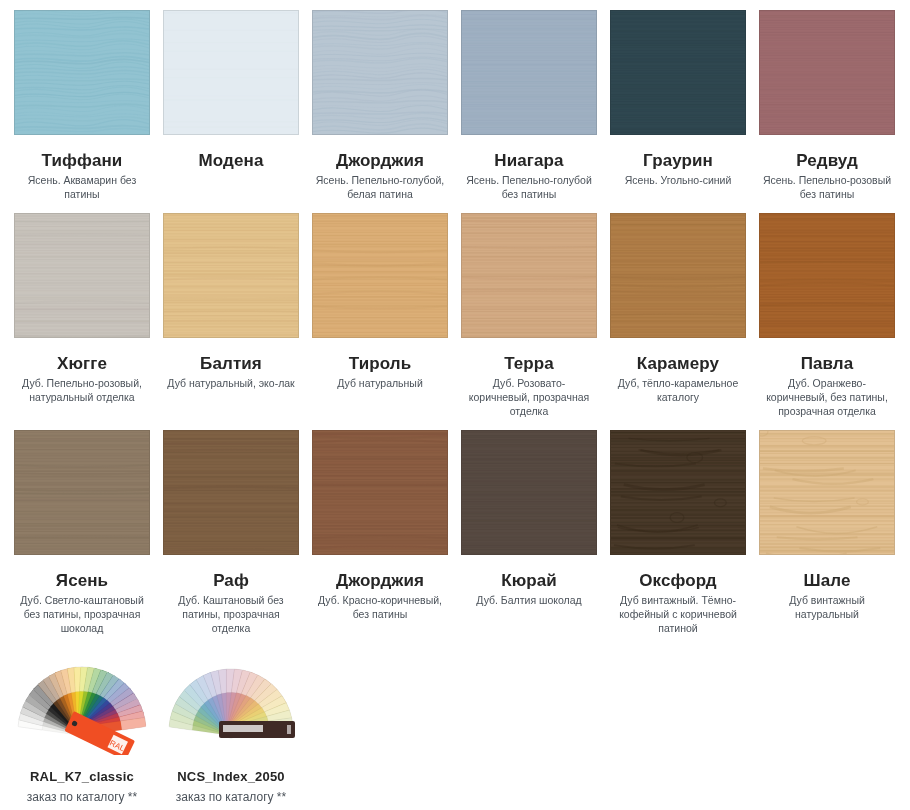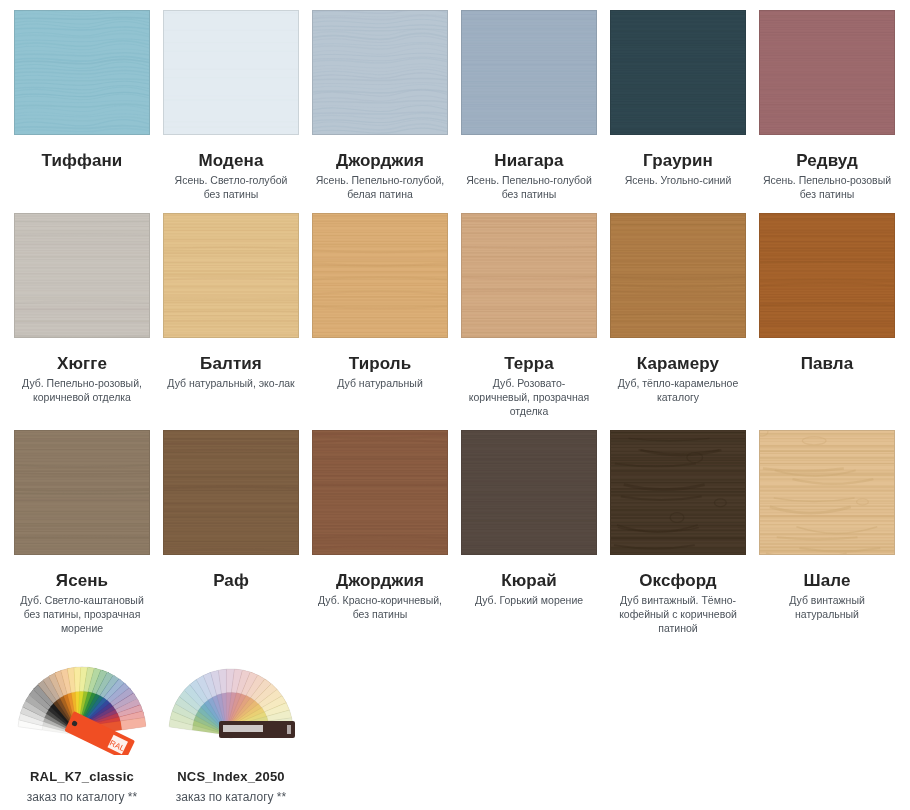--- a/index.html
+++ b/index.html
@@ -135,38 +135,38 @@
           <path d="M0 100.4 C 30 93.9, 61 106.9, 84 100.4 S 120 95.8, 136 100.4" fill="none" stroke="#7fb6c6" stroke-width="0.73" opacity="0.33"></path>
           <path d="M0 104.4 C 30 98.4, 61 110.5, 84 104.4 S 120 100.2, 136 104.4" fill="none" stroke="#7fb6c6" stroke-width="0.80" opacity="0.23"></path>
           <path d="M0 106.7 C 30 103.4, 61 110.0, 84 106.7 S 120 104.4, 136 106.7" fill="none" stroke="#7fb6c6" stroke-width="0.82" opacity="0.25"></path>
           <path d="M0 110.5 C 30 105.9, 61 115.0, 84 110.5 S 120 107.3, 136 110.5" fill="none" stroke="#7fb6c6" stroke-width="1.37" opacity="0.22"></path>
           <path d="M0 114.8 C 30 107.8, 61 121.8, 84 114.8 S 120 109.9, 136 114.8" fill="none" stroke="#7fb6c6" stroke-width="1.31" opacity="0.34"></path>
           <path d="M0 118.5 C 30 115.5, 61 121.6, 84 118.5 S 120 116.4, 136 118.5" fill="none" stroke="#7fb6c6" stroke-width="1.64" opacity="0.37"></path>
           <path d="M0 121.7 C 30 118.2, 61 125.2, 84 121.7 S 120 119.2, 136 121.7" fill="none" stroke="#7fb6c6" stroke-width="1.36" opacity="0.20"></path>
         </svg>
       </div>
       <div class="swatch-title">Тиффани</div>
+      <div class="swatch-desc">Ясень. Аквамарин без патины</div>
     </div>
     <div class="swatch-card r1">
       <div class="swatch-chip" style="background: rgb(227, 235, 241);">
         <svg class="grain" xmlns="http://www.w3.org/2000/svg" viewBox="0 0 136 125" preserveAspectRatio="none" width="100%" height="100%">
           <rect x="0" y="1.5" width="136" height="1.23" fill="#d6e2ea" opacity="0.18"></rect>
           <rect x="0" y="18.9" width="136" height="1.41" fill="#d6e2ea" opacity="0.18"></rect>
           <rect x="0" y="31.9" width="136" height="0.86" fill="#d6e2ea" opacity="0.18"></rect>
           <rect x="0" y="40.3" width="136" height="0.93" fill="#d6e2ea" opacity="0.18"></rect>
           <rect x="0" y="58.6" width="136" height="1.37" fill="#d6e2ea" opacity="0.18"></rect>
           <rect x="0" y="67.4" width="136" height="0.79" fill="#d6e2ea" opacity="0.18"></rect>
           <rect x="0" y="85.9" width="136" height="0.74" fill="#d6e2ea" opacity="0.18"></rect>
           <rect x="0" y="89.8" width="136" height="1.55" fill="#d6e2ea" opacity="0.18"></rect>
           <rect x="0" y="112.5" width="136" height="0.70" fill="#d6e2ea" opacity="0.18"></rect>
           <rect x="0" y="117.6" width="136" height="0.98" fill="#d6e2ea" opacity="0.18"></rect>
         </svg>
       </div>
       <div class="swatch-title">Модена</div>
-      <div class="swatch-desc">Ясень. Светло-голубой без патины</div>
     </div>
     <div class="swatch-card r1">
       <div class="swatch-chip" style="background: rgb(184, 198, 210);">
         <svg class="grain" xmlns="http://www.w3.org/2000/svg" viewBox="0 0 136 125" preserveAspectRatio="none" width="100%" height="100%">
           <path d="M0 1.2 C 30 -3.3, 61 5.6, 84 1.2 S 120 -2.0, 136 1.2" fill="none" stroke="#a8b9c8" stroke-width="1.54" opacity="0.38"></path>
           <path d="M0 5.2 C 30 2.8, 61 7.7, 84 5.2 S 120 3.5, 136 5.2" fill="none" stroke="#a8b9c8" stroke-width="0.71" opacity="0.36"></path>
           <path d="M0 7.6 C 30 2.9, 61 12.3, 84 7.6 S 120 4.3, 136 7.6" fill="none" stroke="#a8b9c8" stroke-width="1.68" opacity="0.32"></path>
           <path d="M0 11.6 C 30 6.7, 61 16.5, 84 11.6 S 120 8.2, 136 11.6" fill="none" stroke="#a8b9c8" stroke-width="0.91" opacity="0.47"></path>
           <path d="M0 16.1 C 30 12.9, 61 19.3, 84 16.1 S 120 13.9, 136 16.1" fill="none" stroke="#a8b9c8" stroke-width="1.34" opacity="0.48"></path>
           <path d="M0 19.6 C 30 17.4, 61 21.8, 84 19.6 S 120 18.0, 136 19.6" fill="none" stroke="#a8b9c8" stroke-width="1.19" opacity="0.49"></path>
@@ -418,21 +418,21 @@
           <rect x="0" y="120.1" width="136" height="1.96" fill="#bab4ac" opacity="0.24"></rect>
           <rect x="0" y="123.0" width="136" height="1.81" fill="#bab4ac" opacity="0.42"></rect>
           <path d="M0 7.7 Q 68 9.1, 136 7.7" fill="none" stroke="#bab4ac" stroke-width="2" opacity="0.3"></path>
           <path d="M0 21.4 Q 68 19.3, 136 21.4" fill="none" stroke="#bab4ac" stroke-width="2" opacity="0.3"></path>
           <path d="M0 90.5 Q 68 87.0, 136 90.5" fill="none" stroke="#bab4ac" stroke-width="2" opacity="0.3"></path>
           <path d="M0 96.2 Q 68 96.5, 136 96.2" fill="none" stroke="#bab4ac" stroke-width="2" opacity="0.3"></path>
           <path d="M0 123.4 Q 68 127.5, 136 123.4" fill="none" stroke="#bab4ac" stroke-width="2" opacity="0.3"></path>
         </svg>
       </div>
       <div class="swatch-title">Хюгге</div>
-      <div class="swatch-desc">Дуб. Пепельно-розовый, коричневой отделка</div>
+      <div class="swatch-desc">Дуб. Пепельно-розовый, натуральный отделка</div>
     </div>
     <div class="swatch-card r2">
       <div class="swatch-chip" style="background: rgb(227, 195, 141);">
         <svg class="grain" xmlns="http://www.w3.org/2000/svg" viewBox="0 0 136 125" preserveAspectRatio="none" width="100%" height="100%">
           <rect x="0" y="0.3" width="136" height="1.76" fill="#d4b079" opacity="0.40"></rect>
           <rect x="0" y="3.8" width="136" height="1.10" fill="#d4b079" opacity="0.27"></rect>
           <rect x="0" y="6.7" width="136" height="1.41" fill="#d4b079" opacity="0.32"></rect>
           <rect x="0" y="9.5" width="136" height="1.88" fill="#d4b079" opacity="0.34"></rect>
           <rect x="0" y="12.8" width="136" height="1.68" fill="#d4b079" opacity="0.47"></rect>
           <rect x="0" y="15.9" width="136" height="1.39" fill="#d4b079" opacity="0.52"></rect>
@@ -693,20 +693,21 @@
           <rect x="0" y="119.5" width="136" height="1.80" fill="#935524" opacity="0.42"></rect>
           <rect x="0" y="123.2" width="136" height="1.11" fill="#935524" opacity="0.32"></rect>
           <path d="M0 92.6 Q 68 88.8, 136 92.6" fill="none" stroke="#935524" stroke-width="2" opacity="0.3"></path>
           <path d="M0 93.2 Q 68 93.5, 136 93.2" fill="none" stroke="#935524" stroke-width="2" opacity="0.3"></path>
           <path d="M0 67.5 Q 68 65.5, 136 67.5" fill="none" stroke="#935524" stroke-width="2" opacity="0.3"></path>
           <path d="M0 72.6 Q 68 68.0, 136 72.6" fill="none" stroke="#935524" stroke-width="2" opacity="0.3"></path>
           <path d="M0 49.7 Q 68 48.0, 136 49.7" fill="none" stroke="#935524" stroke-width="2" opacity="0.3"></path>
         </svg>
       </div>
       <div class="swatch-title">Павла</div>
+      <div class="swatch-desc">Дуб. Оранжево-коричневый, без патины, прозрачная отделка</div>
     </div>
     <div class="row-spacer-2"></div>
     <div class="swatch-card r3">
       <div class="swatch-chip" style="background: rgb(143, 124, 102);">
         <svg class="grain" xmlns="http://www.w3.org/2000/svg" viewBox="0 0 136 125" preserveAspectRatio="none" width="100%" height="100%">
           <rect x="0" y="1.2" width="136" height="0.83" fill="#7f6d59" opacity="0.29"></rect>
           <rect x="0" y="3.8" width="136" height="1.81" fill="#7f6d59" opacity="0.31"></rect>
           <rect x="0" y="7.3" width="136" height="1.47" fill="#7f6d59" opacity="0.39"></rect>
           <rect x="0" y="9.2" width="136" height="1.78" fill="#7f6d59" opacity="0.34"></rect>
           <rect x="0" y="13.3" width="136" height="1.94" fill="#7f6d59" opacity="0.29"></rect>
@@ -748,21 +749,21 @@
           <rect x="0" y="119.4" width="136" height="1.21" fill="#7f6d59" opacity="0.39"></rect>
           <rect x="0" y="122.4" width="136" height="0.97" fill="#7f6d59" opacity="0.30"></rect>
           <path d="M0 59.6 Q 68 62.7, 136 59.6" fill="none" stroke="#7f6d59" stroke-width="2" opacity="0.3"></path>
           <path d="M0 107.6 Q 68 106.3, 136 107.6" fill="none" stroke="#7f6d59" stroke-width="2" opacity="0.3"></path>
           <path d="M0 62.9 Q 68 65.2, 136 62.9" fill="none" stroke="#7f6d59" stroke-width="2" opacity="0.3"></path>
           <path d="M0 42.8 Q 68 45.3, 136 42.8" fill="none" stroke="#7f6d59" stroke-width="2" opacity="0.3"></path>
           <path d="M0 34.9 Q 68 38.1, 136 34.9" fill="none" stroke="#7f6d59" stroke-width="2" opacity="0.3"></path>
         </svg>
       </div>
       <div class="swatch-title">Ясень</div>
-      <div class="swatch-desc">Дуб. Светло-каштановый без патины, прозрачная морение</div>
+      <div class="swatch-desc">Дуб. Светло-каштановый без патины, прозрачная шоколад</div>
     </div>
     <div class="swatch-card r3">
       <div class="swatch-chip" style="background: rgb(127, 97, 68);">
         <svg class="grain" xmlns="http://www.w3.org/2000/svg" viewBox="0 0 136 125" preserveAspectRatio="none" width="100%" height="100%">
           <rect x="0" y="0.5" width="136" height="0.64" fill="#6f533a" opacity="0.41"></rect>
           <rect x="0" y="3.5" width="136" height="0.83" fill="#6f533a" opacity="0.25"></rect>
           <rect x="0" y="7.1" width="136" height="1.76" fill="#6f533a" opacity="0.55"></rect>
           <rect x="0" y="10.4" width="136" height="1.21" fill="#6f533a" opacity="0.41"></rect>
           <rect x="0" y="12.5" width="136" height="1.15" fill="#6f533a" opacity="0.33"></rect>
           <rect x="0" y="15.6" width="136" height="0.79" fill="#6f533a" opacity="0.45"></rect>
@@ -803,20 +804,21 @@
           <rect x="0" y="119.3" width="136" height="0.61" fill="#6f533a" opacity="0.36"></rect>
           <rect x="0" y="123.0" width="136" height="0.83" fill="#6f533a" opacity="0.27"></rect>
           <path d="M0 26.6 Q 68 26.7, 136 26.6" fill="none" stroke="#6f533a" stroke-width="2" opacity="0.3"></path>
           <path d="M0 122.0 Q 68 119.2, 136 122.0" fill="none" stroke="#6f533a" stroke-width="2" opacity="0.3"></path>
           <path d="M0 58.4 Q 68 54.9, 136 58.4" fill="none" stroke="#6f533a" stroke-width="2" opacity="0.3"></path>
           <path d="M0 13.1 Q 68 12.6, 136 13.1" fill="none" stroke="#6f533a" stroke-width="2" opacity="0.3"></path>
           <path d="M0 20.2 Q 68 18.1, 136 20.2" fill="none" stroke="#6f533a" stroke-width="2" opacity="0.3"></path>
         </svg>
       </div>
       <div class="swatch-title">Раф</div>
+      <div class="swatch-desc">Дуб. Каштановый без патины, прозрачная отделка</div>
     </div>
     <div class="swatch-card r3">
       <div class="swatch-chip" style="background: rgb(140, 94, 67);">
         <svg class="grain" xmlns="http://www.w3.org/2000/svg" viewBox="0 0 136 125" preserveAspectRatio="none" width="100%" height="100%">
           <rect x="0" y="1.3" width="136" height="1.86" fill="#7b5039" opacity="0.53"></rect>
           <rect x="0" y="3.2" width="136" height="1.26" fill="#7b5039" opacity="0.54"></rect>
           <rect x="0" y="6.9" width="136" height="0.65" fill="#7b5039" opacity="0.35"></rect>
           <rect x="0" y="10.0" width="136" height="0.63" fill="#7b5039" opacity="0.48"></rect>
           <rect x="0" y="13.2" width="136" height="1.77" fill="#7b5039" opacity="0.36"></rect>
           <rect x="0" y="15.5" width="136" height="1.85" fill="#7b5039" opacity="0.50"></rect>
@@ -913,21 +915,21 @@
           <rect x="0" y="107.6" width="136" height="1.17" fill="#4a3e37" opacity="0.20"></rect>
           <rect x="0" y="110.4" width="136" height="1.13" fill="#4a3e37" opacity="0.23"></rect>
           <rect x="0" y="113.4" width="136" height="0.78" fill="#4a3e37" opacity="0.18"></rect>
           <rect x="0" y="115.6" width="136" height="1.10" fill="#4a3e37" opacity="0.41"></rect>
           <rect x="0" y="117.6" width="136" height="0.99" fill="#4a3e37" opacity="0.27"></rect>
           <rect x="0" y="120.2" width="136" height="0.75" fill="#4a3e37" opacity="0.37"></rect>
           <rect x="0" y="123.9" width="136" height="0.66" fill="#4a3e37" opacity="0.30"></rect>
         </svg>
       </div>
       <div class="swatch-title">Кюрай</div>
-      <div class="swatch-desc">Дуб. Горький морение</div>
+      <div class="swatch-desc">Дуб. Балтия шоколад</div>
     </div>
     <div class="swatch-card r3">
       <div class="swatch-chip" style="background: rgb(74, 58, 42);">
         <svg class="grain" xmlns="http://www.w3.org/2000/svg" viewBox="0 0 136 125" preserveAspectRatio="none" width="100%" height="100%">
           <rect x="0" y="0.9" width="136" height="1.50" fill="#352919" opacity="0.61"></rect>
           <rect x="0" y="4.3" width="136" height="1.27" fill="#352919" opacity="0.39"></rect>
           <rect x="0" y="6.8" width="136" height="1.79" fill="#352919" opacity="0.52"></rect>
           <rect x="0" y="9.4" width="136" height="2.00" fill="#352919" opacity="0.38"></rect>
           <rect x="0" y="13.0" width="136" height="0.86" fill="#352919" opacity="0.52"></rect>
           <rect x="0" y="16.3" width="136" height="0.92" fill="#352919" opacity="0.32"></rect>

